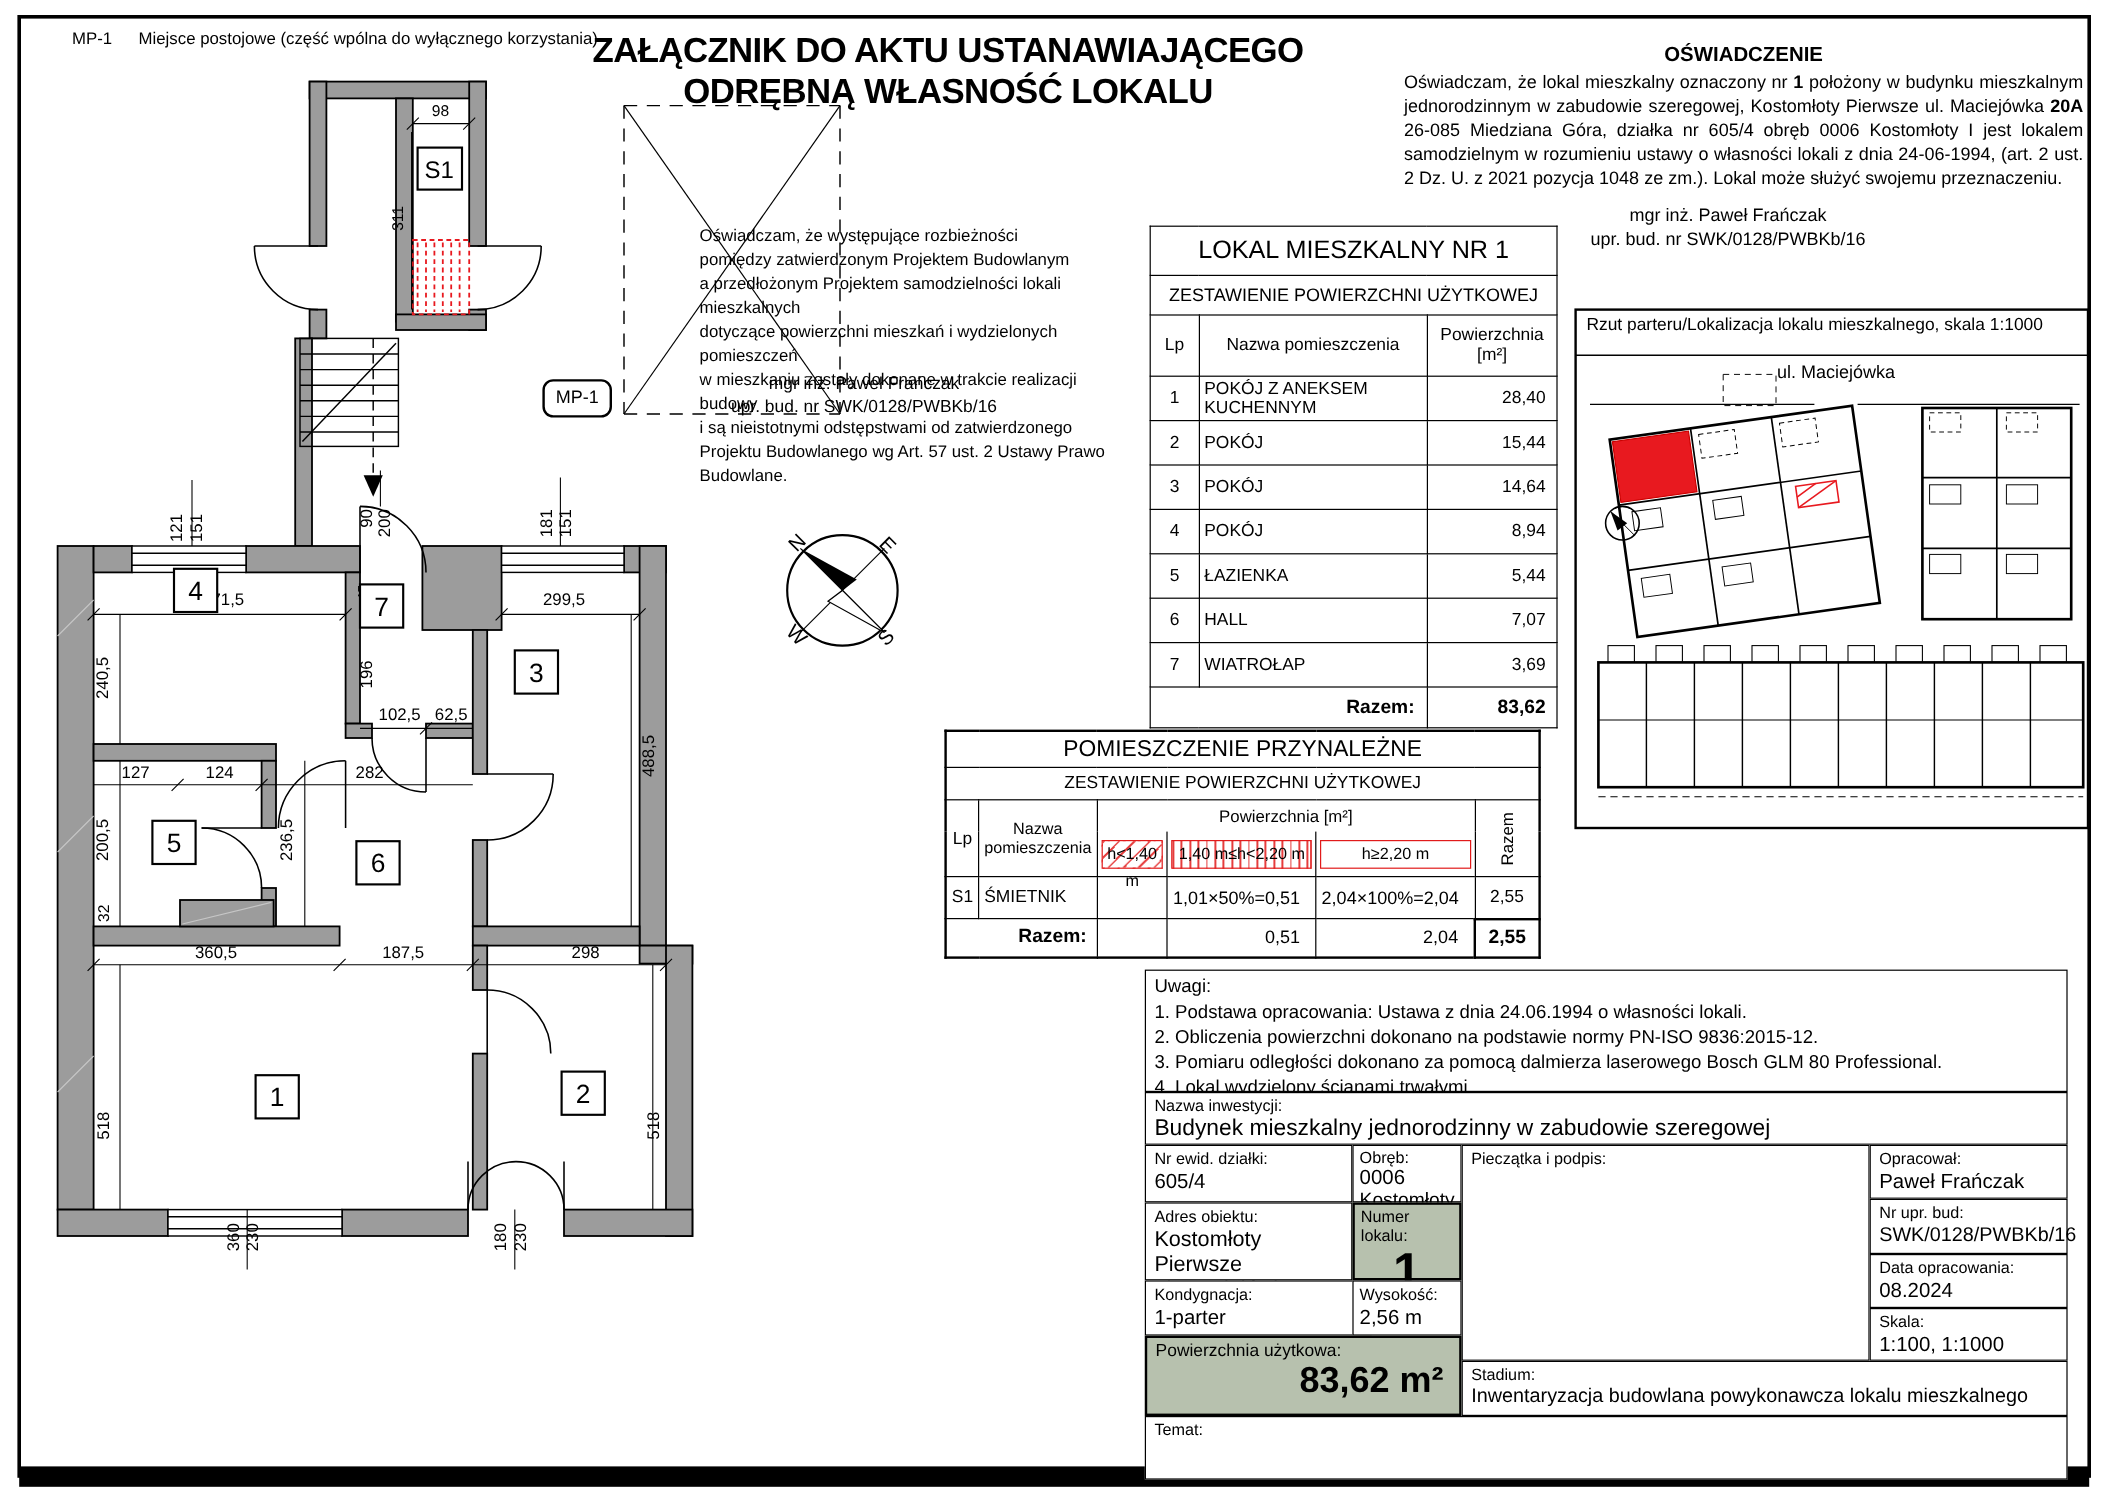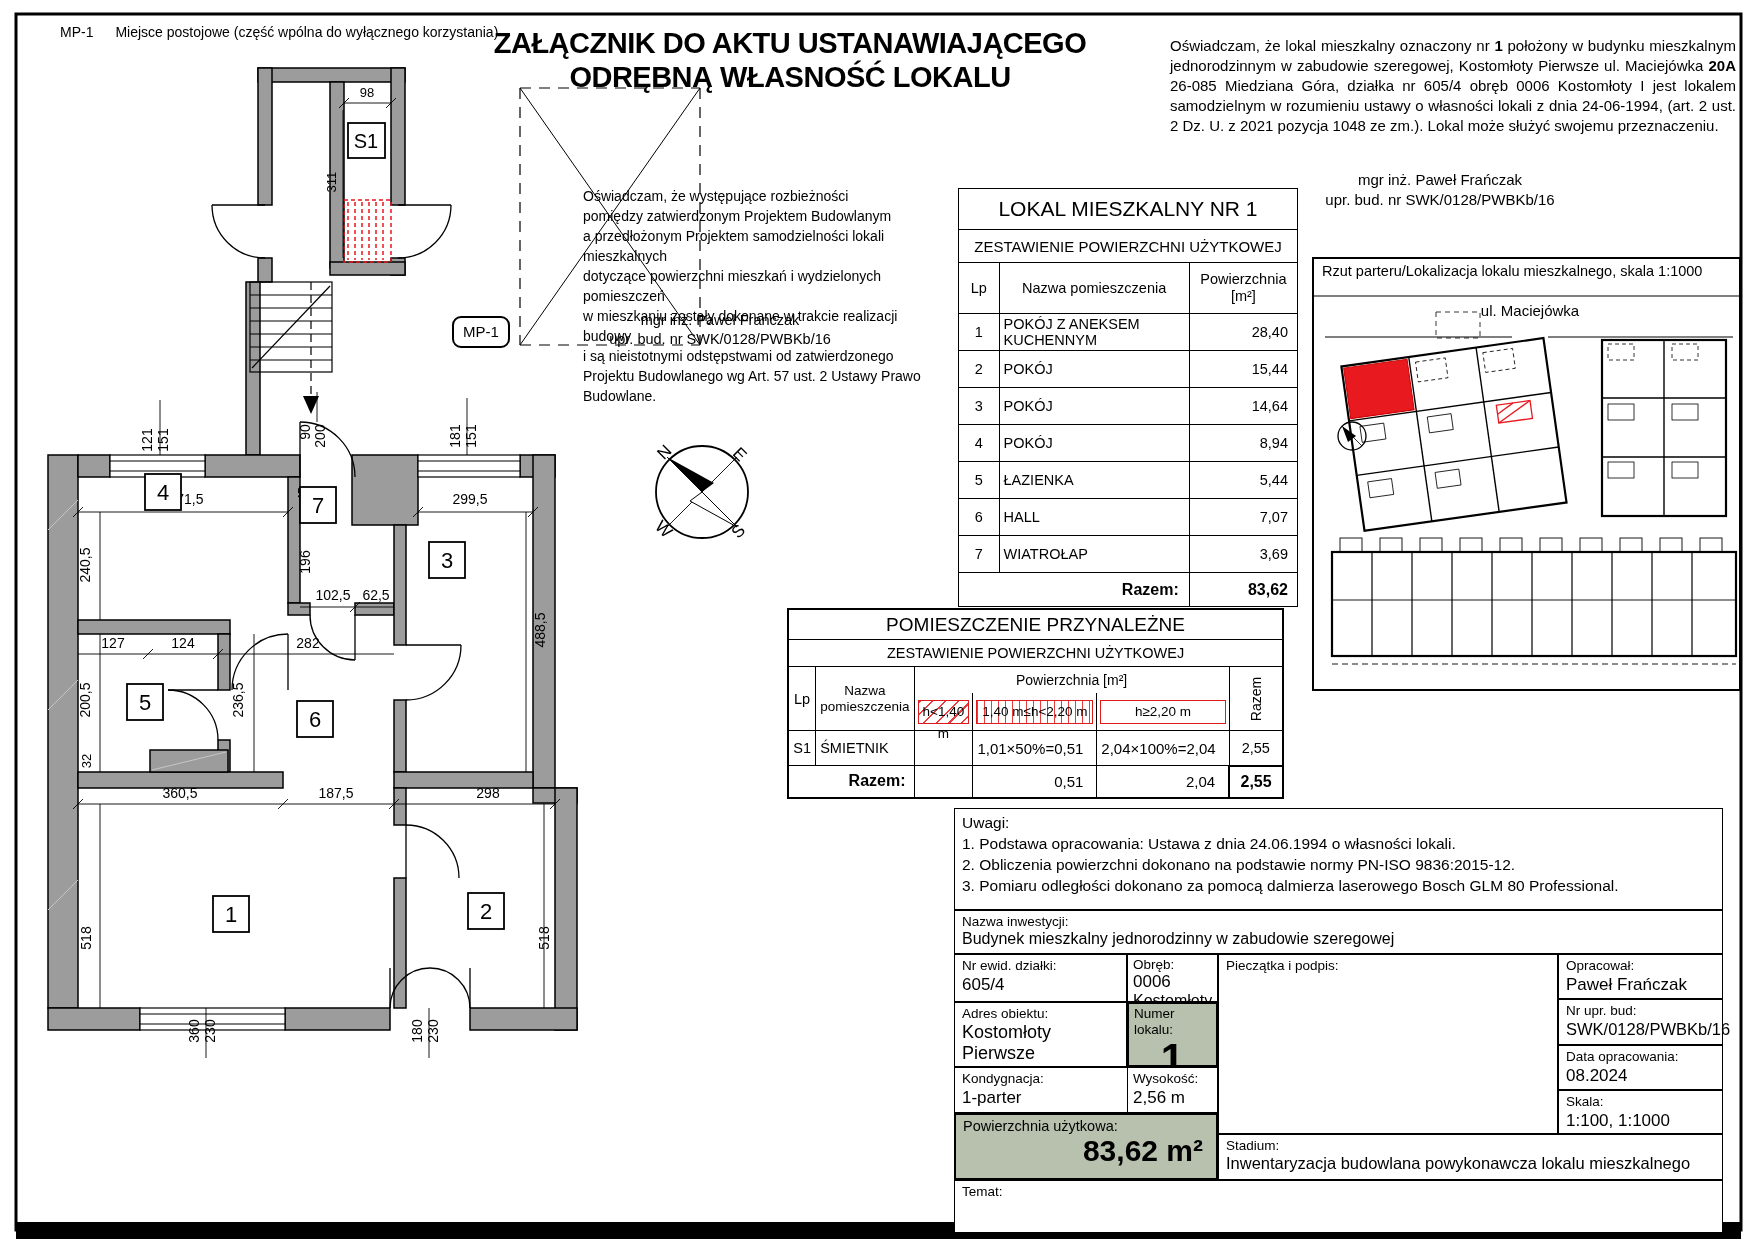--- a/index.html
+++ b/index.html
@@ -55,21 +55,21 @@
   .siteh{left:1322px;top:263px;width:412px;font-size:14.5px;}
   .street{left:1415px;top:302px;width:230px;text-align:center;font-size:15px;}
   
   .cell{position:absolute;border:1.5px solid #000;background:#fff;box-sizing:border-box;padding:3px 7px;margin-top:20px;}
   .cell .lbl{font-size:13.5px;line-height:16px;}
   .cell .val{font-size:17px;line-height:21px;}
   .green{background:#b7c1ae;border-width:2.5px;}
   .numer1{font-size:42px;font-weight:bold;text-align:center;line-height:42px;}
   .powval{font-size:30px;font-weight:bold;text-align:right;padding-right:6px;}
   .uw{font-size:15.5px;line-height:21px;}
-  .nazwa-val{font-size:16px;}
+  .nazwa-val{font-size:19px;}
   .temat-val{font-size:19px;}
   .stad-val{font-size:16.5px;}
 </style>
 </head>
 <body>
 
 <div class="page">
 
 <svg class="abs" style="left:0;top:0;" width="1755" height="1240" viewBox="0 0 1755 1240">
 
@@ -373,20 +373,21 @@
 <div class="abs corner">
   <b>MP-1</b><span>Miejsce postojowe (część wpólna do wyłącznego korzystania)</span>
 </div>
 
 <div class="abs maintitle">
   <div>ZAŁĄCZNIK DO AKTU USTANAWIAJĄCEGO</div>
   <div>ODRĘBNĄ WŁASNOŚĆ LOKALU</div>
 </div>
 
 <div class="abs osw">
+  <h3>OŚWIADCZENIE</h3>
   <div class="body"><span>Oświadczam, że lokal mieszkalny oznaczony nr </span><span style="font-weight: bold;">1</span><span> położony w budynku mieszkalnym jednorodzinnym w zabudowie szeregowej, Kostomłoty Pierwsze ul. Maciejówka </span><span style="font-weight: bold;">20A</span><span> 26-085 Miedziana Góra, działka nr 605/4 obręb 0006 Kostomłoty I jest lokalem samodzielnym w rozumieniu ustawy o własności lokali z dnia 24-06-1994, (art. 2 ust. 2 Dz. U. z 2021 pozycja 1048 ze zm.). Lokal może służyć swojemu przeznaczeniu.</span></div>
 </div>
 
 <div class="abs sig sig1">
   <div>mgr inż. Paweł Frańczak</div>
   <div>upr. bud. nr SWK/0128/PWBKb/16</div>
 </div>
 
 <div class="abs decl">
   <div>Oświadczam, że występujące rozbieżności</div>
@@ -519,20 +520,21 @@
     </table>
 
 <div class="abs siteh">Rzut parteru/Lokalizacja lokalu mieszkalnego, skala 1:1000</div>
 <div class="abs street">ul. Maciejówka</div>
 
 <div class="cell" style="left:954px;top:788px;width:769px;height:102px;">
   <div class="uw">Uwagi:</div>
   <div class="uw">1. Podstawa opracowania: Ustawa z dnia 24.06.1994 o własności lokali.</div>
   <div class="uw">2. Obliczenia powierzchni dokonano na podstawie normy PN-ISO 9836:2015-12.</div>
   <div class="uw">3. Pomiaru odległości dokonano za pomocą dalmierza laserowego Bosch GLM 80 Professional.</div>
+  <div class="uw">4. Lokal wydzielony ścianami trwałymi.</div>
 </div>
 
 <div class="cell" style="left:954px;top:890px;width:769px;height:44px;">
   <div class="lbl">Nazwa inwestycji:</div>
   <div class="nazwa-val">Budynek mieszkalny jednorodzinny w zabudowie szeregowej</div>
 </div>
 
 <div class="cell" style="left:954px;top:934px;width:173px;height:48px;">
   <div class="lbl">Nr ewid. działki:</div>
   <div class="val">605/4</div>

